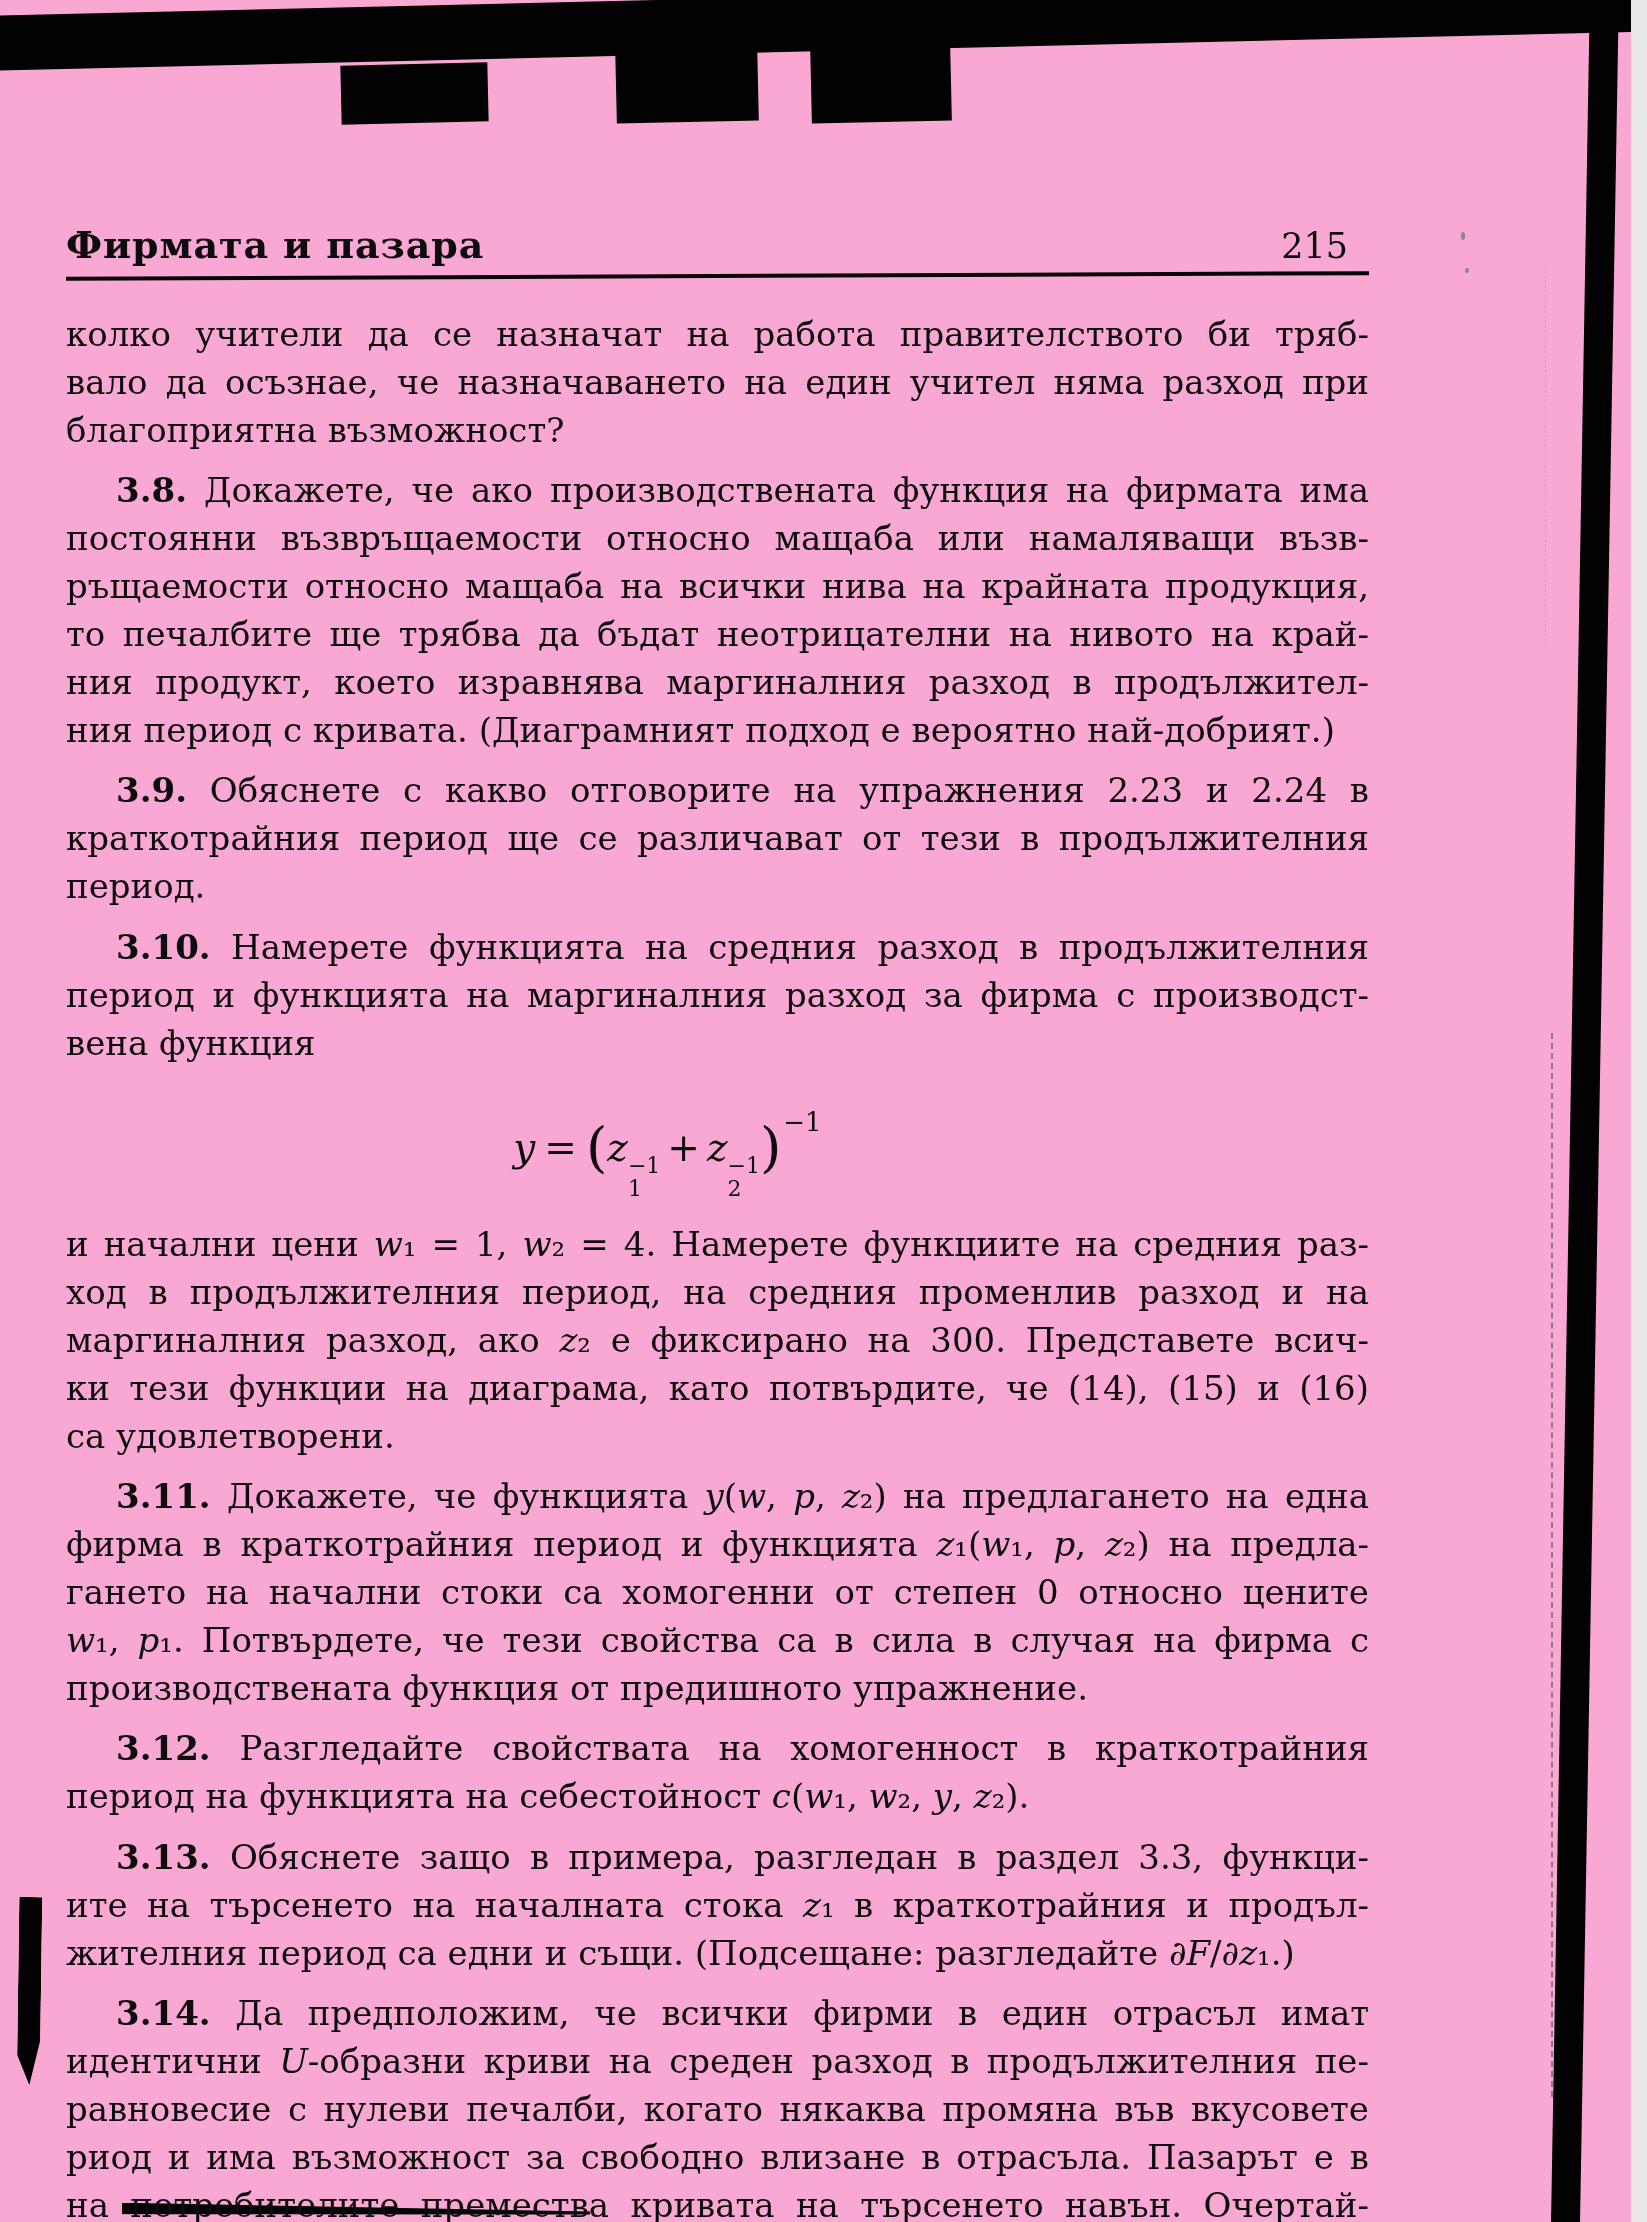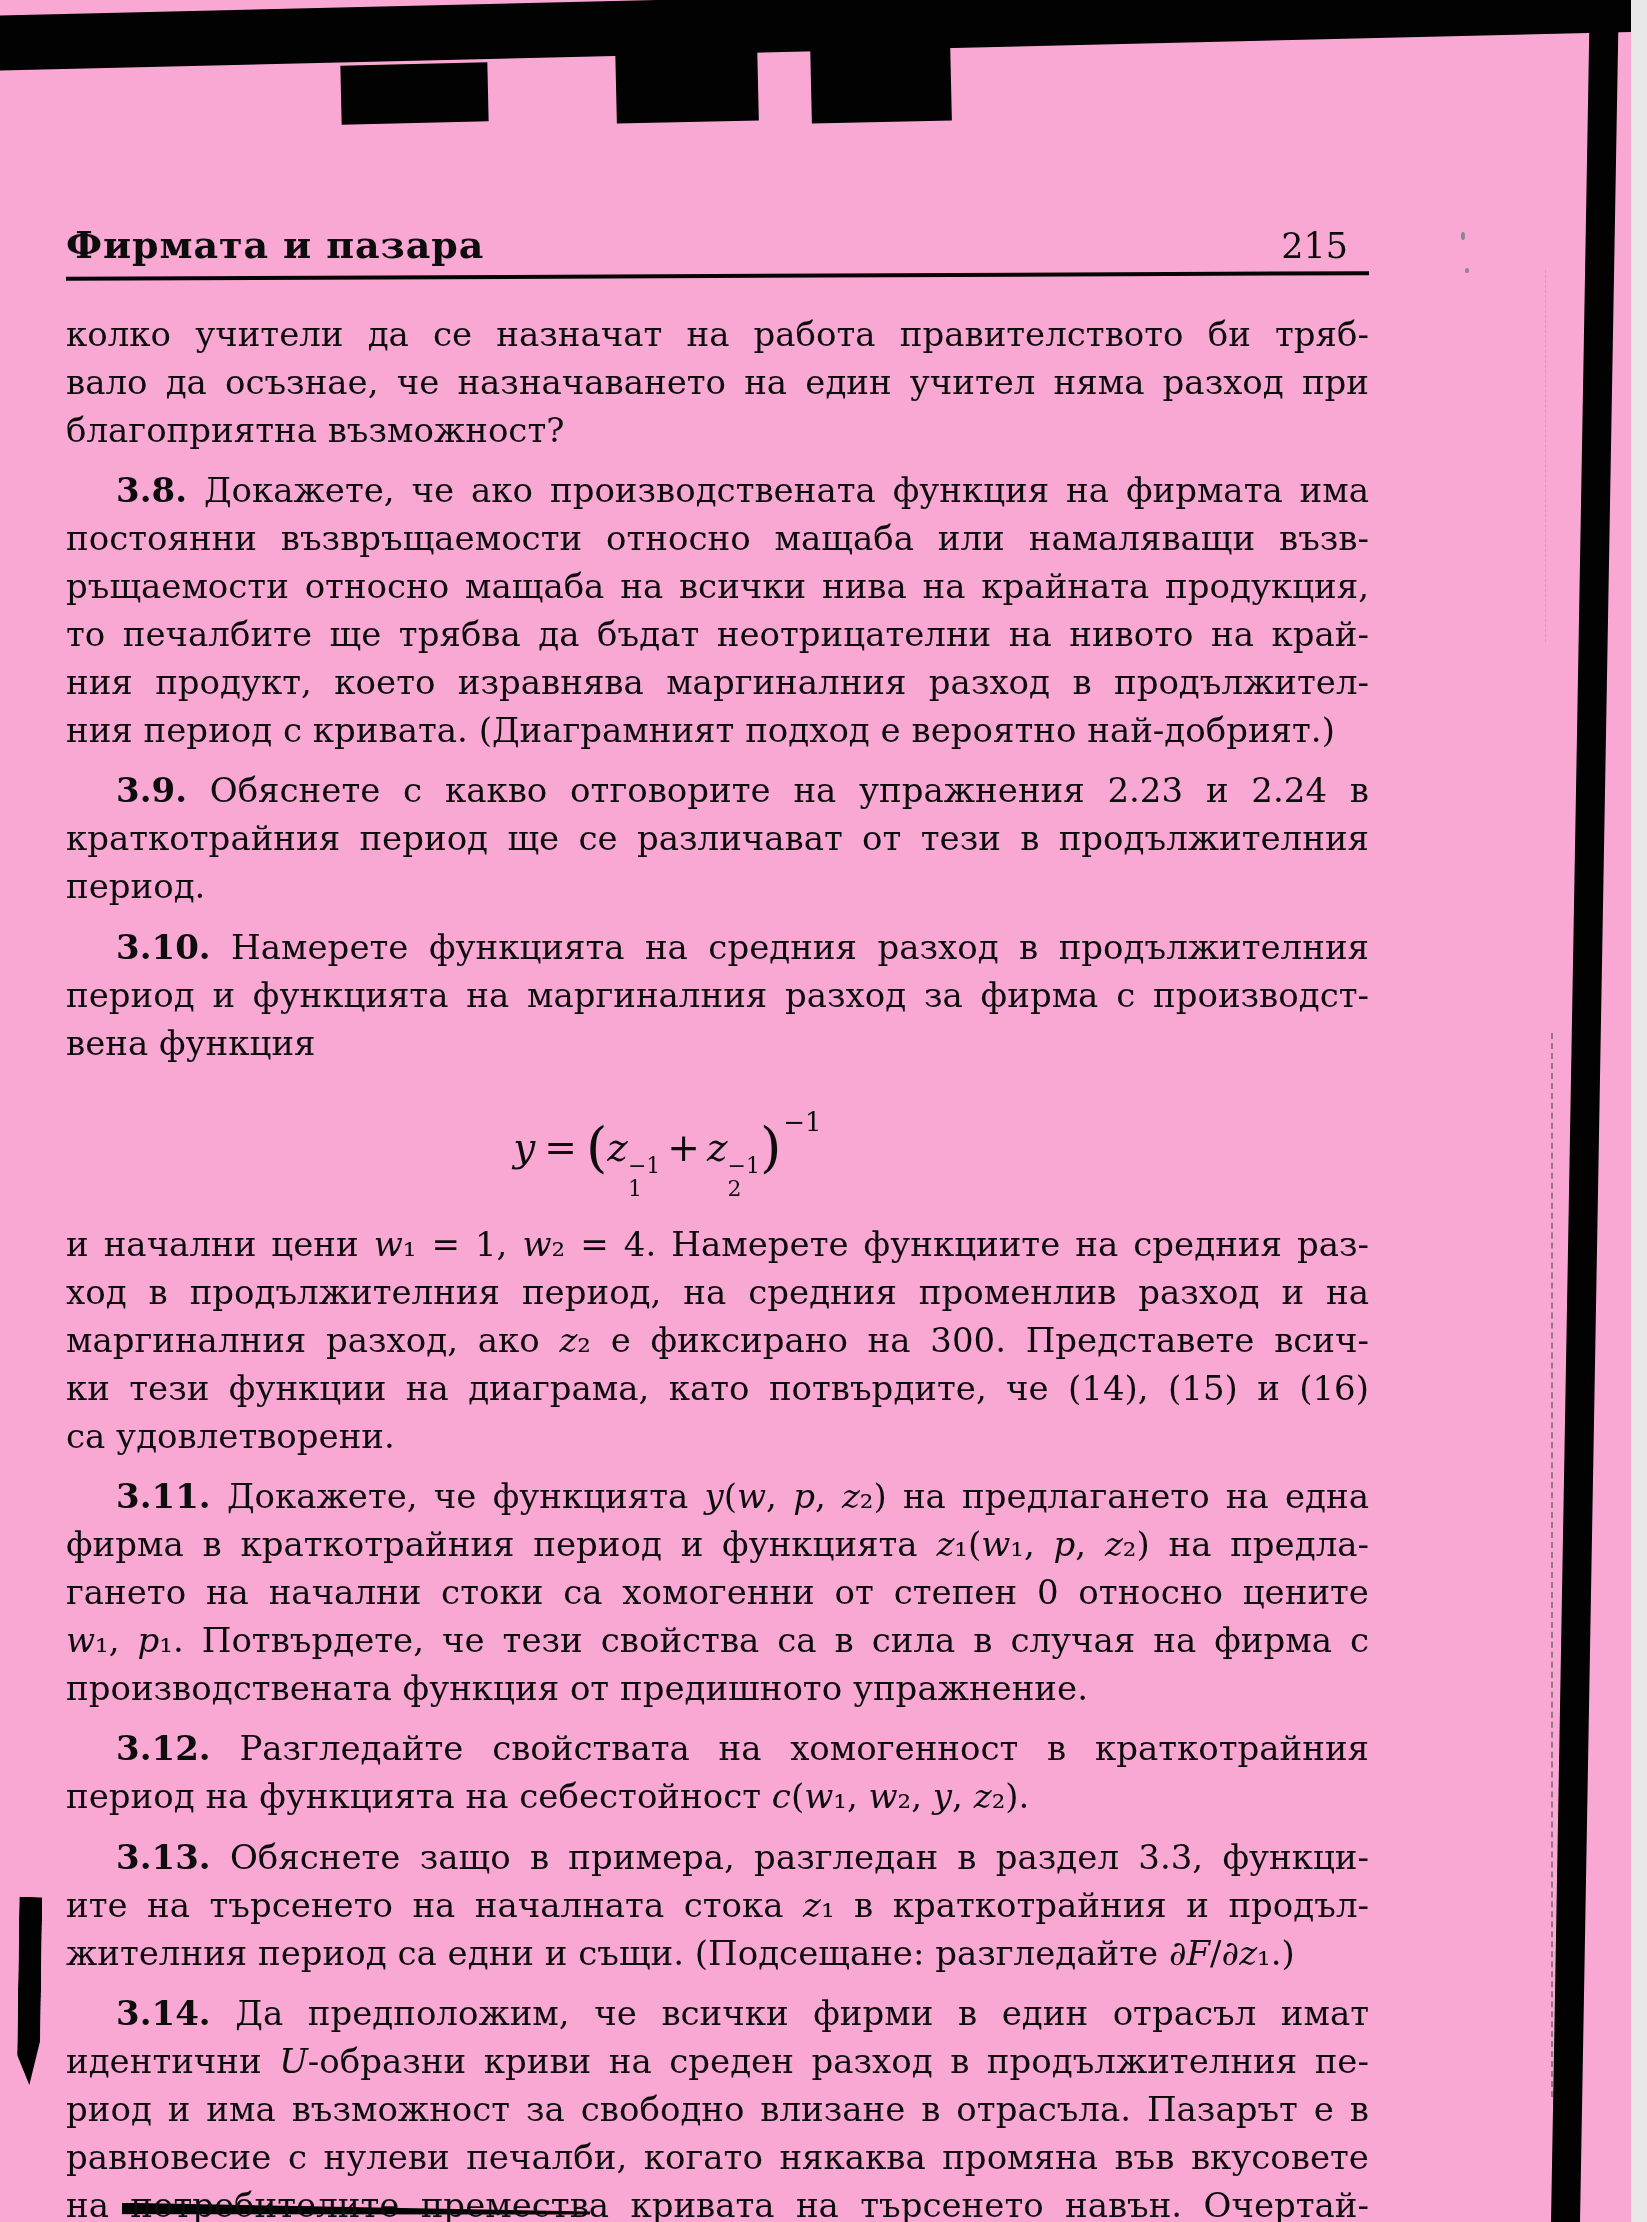--- a/index.html
+++ b/index.html
@@ -135,21 +135,21 @@
           <div class="line last">период на функцията на себестойност <i>c</i>(<i>w</i>₁, <i>w</i>₂, <i>y</i>, <i>z</i>₂).</div>
         </div>
         <div class="para indent">
           <div class="line"><b>3.13.</b> Обяснете защо в примера, разгледан в раздел 3.3, функци-</div>
           <div class="line">ите на търсенето на началната стока <i>z</i>₁ в краткотрайния и продъл-</div>
           <div class="line last">жителния период са едни и същи. (Подсещане: разгледайте <i>∂F</i>/<i>∂z</i>₁.)</div>
         </div>
         <div class="para indent">
           <div class="line"><b>3.14.</b> Да предположим, че всички фирми в един отрасъл имат</div>
           <div class="line">идентични <i>U</i>-образни криви на среден разход в продължителния пе-</div>
+          <div class="line">равновесие с нулеви печалби, когато някаква промяна във вкусовете</div>
           <div class="line">риод и има възможност за свободно влизане в отрасъла. Пазарът е в</div>
-          <div class="line">равновесие с нулеви печалби, когато някаква промяна във вкусовете</div>
           <div class="line">на потребителите премества кривата на търсенето навън. Очертай-</div>
         </div>
       </div>
   </div>
 
 </div>
 
 
 </body></html>

